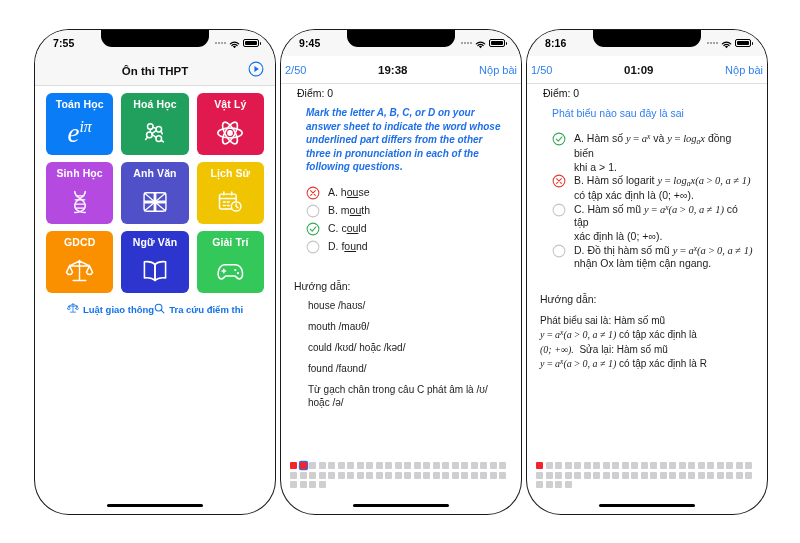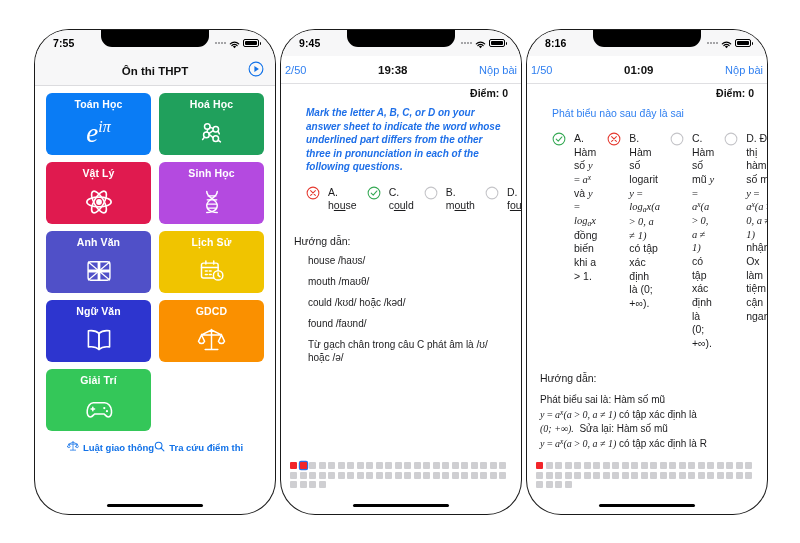--- a/index.html
+++ b/index.html
@@ -61,21 +61,21 @@
     height: 30px; background: #f7f7f8;
     display: flex; align-items: center; justify-content: center;
     position: relative; border-bottom: .5px solid #dcdcdf;
   }
   .navbar1 .title { font-size: 11.5px; font-weight: bold; color: #111; }
   .navbar1 .play { position: absolute; right: 11px; top: 50%; transform: translateY(-50%); }
 
   
   .tiles {
     padding: 7px 11px 0 11px;
-    display: grid; grid-template-columns: 1fr 1fr;
+    display: grid; grid-template-columns: 1fr 1fr 1fr;
     gap: 7px 8px;
   }
   .tile {
     height: 62px; border-radius: 6px;
     display: flex; flex-direction: column; align-items: center;
     padding-top: 5px; color: #fff; position: relative;
   }
   .tile .t-label { font-size: 10.5px; font-weight: bold; letter-spacing: .1px; }
   .tile .t-icon { flex: 1; display: flex; align-items: center; justify-content: center; }
   .tile .t-icon svg { display: block; }
@@ -92,32 +92,32 @@
   .qnav {
     height: 27px; background: #fff;
     display: flex; align-items: center; padding: 0 4px;
     font-size: 11px;
   }
   .qnav .idx { color: #2f7ff0; }
   .qnav .clock { flex: 1; text-align: center; font-weight: bold; color: #111; font-size: 11.5px; }
   .qnav .submit { color: #2f7ff0; }
   .scoreline {
     border-top: .5px solid #dfdfe2;
-    text-align: right; padding: 3px 13px 0 16px;
-    font-size: 10.5px; color: #111; font-weight: bold;
+    text-align: left; padding: 3px 13px 0 16px;
+    font-size: 10.5px; color: #111; font-weight: normal;
   }
 
   .qbody { padding: 7px 13px 0 2px; margin-left: 23px; }
   .prompt-en {
     color: #1e6fe8; font-weight: bold; font-style: italic;
     font-size: 10px; line-height: 1.35;
   }
   .prompt-vi { color: #2f7ff0; font-size: 10.5px; line-height: 1.35; }
 
-  .opts { margin-top: 12px; display: flex; gap: 10px; }
+  .opts { margin-top: 12px; display: flex; flex-direction: column; }
   .opt { display: flex; gap: 8px; align-items: flex-start; }
   .opt .mark { flex: 0 0 auto; margin-top: 0px; }
   .opt .txt { font-size: 10.5px; color: #1c1c1e; line-height: 1.3; }
   .opt .txt u { text-decoration: underline; }
   .mth { font-family: "Liberation Serif", serif; font-style: italic; }
   .mth .up { font-style: normal; }
   .sub { font-size: 7.5px; vertical-align: -2px; font-style: italic; }
   .sup { font-size: 7.5px; vertical-align: 3px; font-style: italic; }
 
   .guide { margin-top: 22px; padding: 0 13px; }
@@ -246,37 +246,37 @@
           <svg width="28" height="28" viewBox="0 0 32 32" stroke="#fff" stroke-width="1.7" fill="none" stroke-linecap="round">
             <rect x="4" y="7" width="19" height="17" rx="2.2"></rect>
             <path d="M4 12h19M9 4.5V8M18 4.5V8"></path>
             <path d="M8.5 16h2M13 16h2M8.5 20h2M13 20h2" stroke-width="1.9"></path>
             <circle cx="23" cy="21" r="5.4" fill="#f0c400"></circle>
             <path d="M23 18.2V21l2 1.5"></path>
           </svg>
         </span>
       </div>
 
-      <div class="tile" style="background:#2d35cf">
-        <span class="t-label">Ngữ Văn</span>
-        <span class="t-icon">
-          <svg width="30" height="28" viewBox="0 0 34 30" stroke="#fff" stroke-width="1.8" fill="none" stroke-linejoin="round">
-            <path d="M17 7.5C14.5 5 10 4 5 4.6v18.2c5-.6 9.5.4 12 2.9z"></path>
-            <path d="M17 7.5C19.5 5 24 4 29 4.6v18.2c-5-.6-9.5.4-12 2.9z"></path>
-          </svg>
-        </span>
-      </div>
-
       <div class="tile" style="background:#fa9000">
         <span class="t-label">GDCD</span>
         <span class="t-icon">
           <svg width="29" height="29" viewBox="0 0 32 32" stroke="#fff" stroke-width="1.6" fill="none" stroke-linecap="round">
             <path d="M16 5v21M9 27h14M5 11h22M16 5.5 5 11M16 5.5 27 11"></path>
             <path d="M1.6 18 5 11l3.4 7a3.6 3.6 0 0 1-6.8 0z"></path>
             <path d="M23.6 18 27 11l3.4 7a3.6 3.6 0 0 1-6.8 0z"></path>
+          </svg>
+        </span>
+      </div>
+
+      <div class="tile" style="background:#2d35cf">
+        <span class="t-label">Ngữ Văn</span>
+        <span class="t-icon">
+          <svg width="30" height="28" viewBox="0 0 34 30" stroke="#fff" stroke-width="1.8" fill="none" stroke-linejoin="round">
+            <path d="M17 7.5C14.5 5 10 4 5 4.6v18.2c5-.6 9.5.4 12 2.9z"></path>
+            <path d="M17 7.5C19.5 5 24 4 29 4.6v18.2c-5-.6-9.5.4-12 2.9z"></path>
           </svg>
         </span>
       </div>
 
       <div class="tile" style="background:#34c759">
         <span class="t-label">Giải Trí</span>
         <span class="t-icon">
           <svg width="30" height="26" viewBox="0 0 34 28" stroke="#fff" stroke-width="1.8" fill="none" stroke-linecap="round" stroke-linejoin="round">
             <path d="M10.5 7h13c4 0 7 4 7.6 8.4.6 4.4-1 7.6-3.6 7.6-2.2 0-3.2-2-4.6-3.4h-11C10.5 21 9.5 23 7.3 23c-2.6 0-4.2-3.2-3.6-7.6C4.3 11 7 7 10.5 7z"></path>
             <path d="M10 12v4M8 14h4" stroke-width="1.7"></path>
@@ -355,34 +355,34 @@
                 <circle cx="10" cy="10" r="8.4" fill="none" stroke="#e5392f" stroke-width="1.5"></circle>
                 <path d="M6.6 6.6 13.4 13.4M13.4 6.6 6.6 13.4" stroke="#e5392f" stroke-width="1.5" stroke-linecap="round"></path>
               </svg>
           </span>
           <span class="txt"><span>A.</span> <span>h</span><u>ou</u><span>se</span></span>
         </div>
 
         <div class="opt">
           <span class="mark">
             <svg width="14" height="14" viewBox="0 0 20 20">
+                <circle cx="10" cy="10" r="8.4" fill="none" stroke="#c4c4c8" stroke-width="1.5"></circle>
+              </svg>
+          </span>
+          <span class="txt"><span>B.</span> <span>m</span><u>ou</u><span>th</span></span>
+        </div>
+
+        <div class="opt">
+          <span class="mark">
+            <svg width="14" height="14" viewBox="0 0 20 20">
                 <circle cx="10" cy="10" r="8.4" fill="none" stroke="#34a853" stroke-width="1.5"></circle>
                 <path d="M6 10.2 8.9 13 14.2 7.1" stroke="#34a853" stroke-width="1.5" fill="none" stroke-linecap="round" stroke-linejoin="round"></path>
               </svg>
           </span>
           <span class="txt"><span>C.</span> <span>c</span><u>ou</u><span>ld</span></span>
-        </div>
-
-        <div class="opt">
-          <span class="mark">
-            <svg width="14" height="14" viewBox="0 0 20 20">
-                <circle cx="10" cy="10" r="8.4" fill="none" stroke="#c4c4c8" stroke-width="1.5"></circle>
-              </svg>
-          </span>
-          <span class="txt"><span>B.</span> <span>m</span><u>ou</u><span>th</span></span>
         </div>
 
         <div class="opt">
           <span class="mark">
             <svg width="14" height="14" viewBox="0 0 20 20">
                 <circle cx="10" cy="10" r="8.4" fill="none" stroke="#c4c4c8" stroke-width="1.5"></circle>
               </svg>
           </span>
           <span class="txt"><span>D.</span> <span>f</span><u>ou</u><span>nd</span></span>
         </div>

